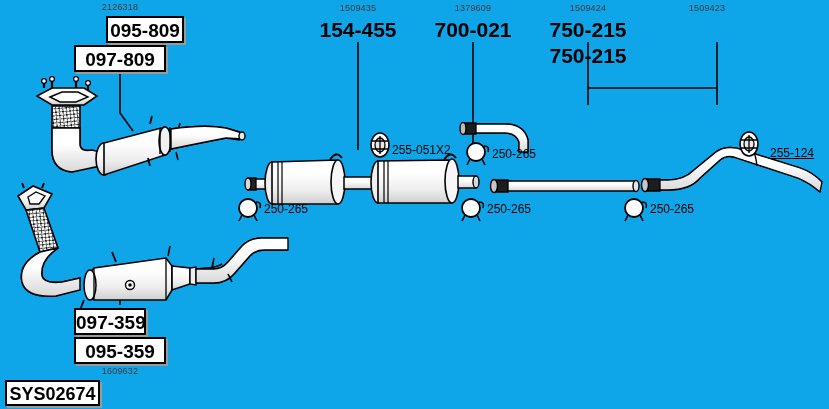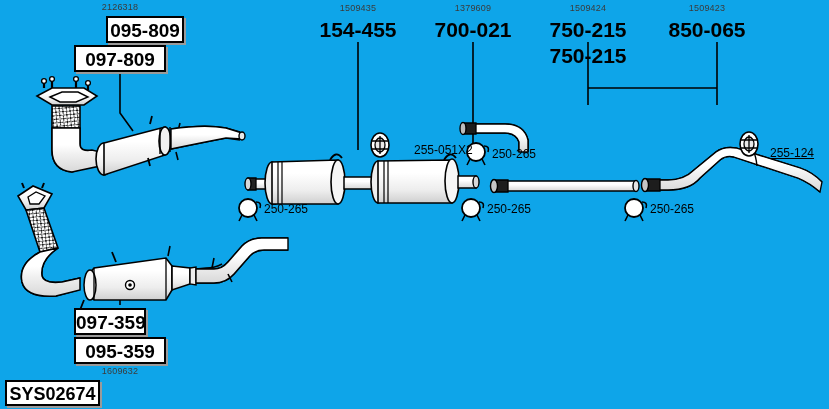--- a/index.html
+++ b/index.html
@@ -273,22 +273,21 @@
   <div class="numbox" style="left:66px; top:16px;  width:78px;margin-left:40px;">095-809</div>
   <div class="numbox" style="left:74px; top:45px;  width:92px;">097-809</div>
   <div class="numbox" style="left:74px; top:308px; width:72px;">097-359</div>
   <div class="numbox" style="left:74px; top:337px; width:92px;">095-359</div>
   <div class="numbox sys" style="left:5px; top:380px; width:95px;">SYS02674</div>
 
   <div class="bignum" style="left:313px; top:18px; width:90px;">154-455</div>
   <div class="bignum" style="left:428px; top:18px; width:90px;">700-021</div>
   <div class="bignum" style="left:543px; top:18px; width:90px;">750-215</div>
   <div class="bignum" style="left:543px; top:44px; width:90px;">750-215</div>
-  <div class="bignum" style="left:662px; top:18px; width:90px;">850-065</div>
-
-  <div class="smalllabel" style="left:392px; top:143px;margin-left:22px;">255-051X2</div>
+
+  <div class="smalllabel" style="left:392px; top:143px;">255-051X2</div>
   <div class="smalllabel" style="left:492px; top:147px;">250-265</div>
   <div class="smalllabel" style="left:264px; top:202px;">250-265</div>
   <div class="smalllabel" style="left:487px; top:202px;">250-265</div>
   <div class="smalllabel" style="left:650px; top:202px;">250-265</div>
   <div class="smalllabel" style="left:770px; top:146px;text-decoration:underline;">255-124</div>
 
 </div>
 
 </body></html>

